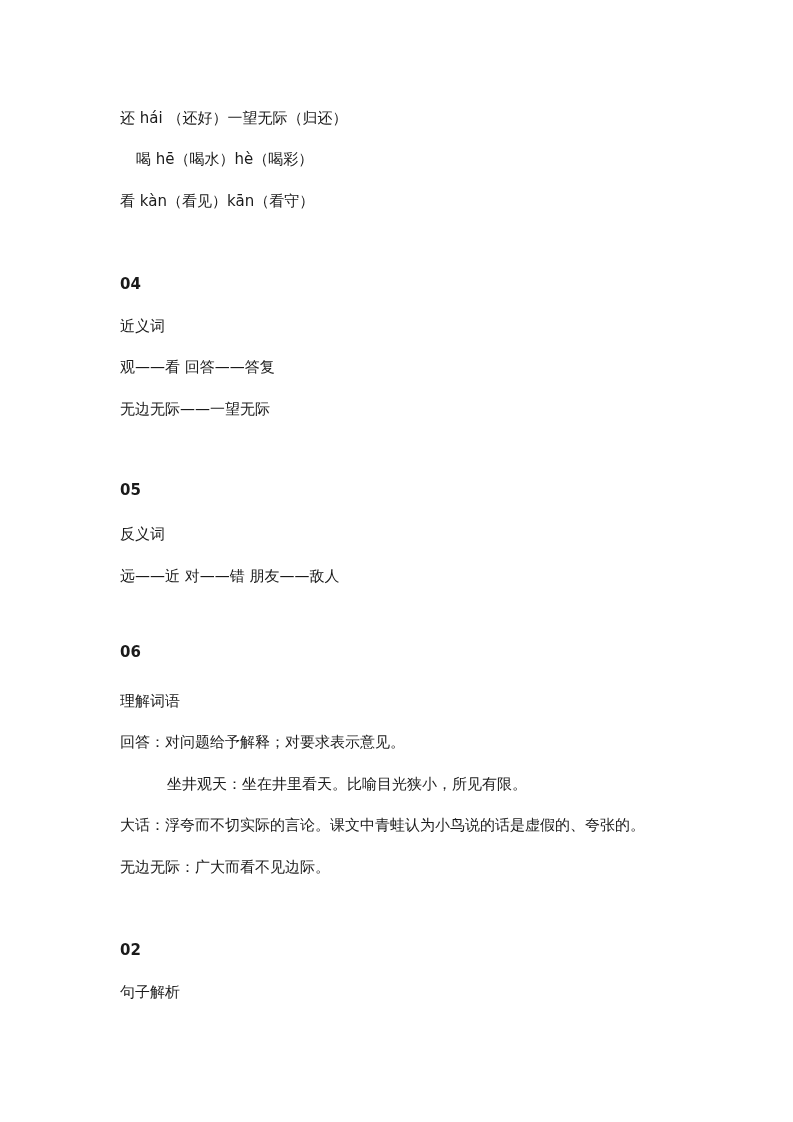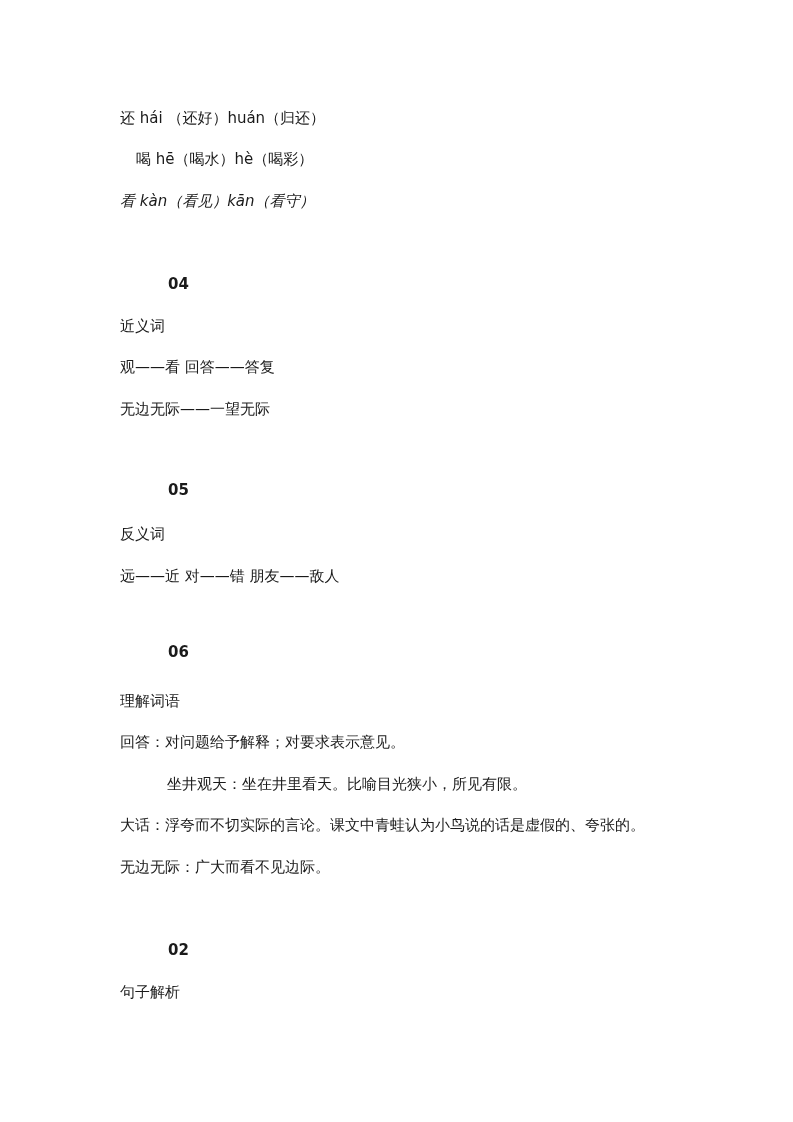--- a/index.html
+++ b/index.html
@@ -19,31 +19,30 @@
       position: absolute;
       left: 120px;
       font-size: 15px;
       line-height: 20px;
       white-space: nowrap;
       margin: 0;
     }
     .heading {
       font-weight: bold;
       font-size: 15px;
-      margin-left: 48px;
     }
   </style>
 </head>
 <body>
 
 <div>
 
-  <p class="line" style="top:108px;">还 hái （还好）huán（归还）</p>
+  <p class="line" style="top:108px;">还 hái （还好）一望无际（归还）</p>
   <p class="line" style="top:149px;padding-left:16px;">喝 hē（喝水）hè（喝彩）</p>
-  <p class="line" style="top:191px;font-style:italic;">看 kàn（看见）kān（看守）</p>
+  <p class="line" style="top:191px;">看 kàn（看见）kān（看守）</p>
 
   <p class="line heading" style="top:274px;">04</p>
   <p class="line" style="top:316px;">近义词</p>
   <p class="line" style="top:357px;">观——看  回答——答复</p>
   <p class="line" style="top:399px;">无边无际——一望无际</p>
 
   <p class="line heading" style="top:480px;">05</p>
   <p class="line" style="top:524px;text-align:center;">反义词</p>
   <p class="line" style="top:566px;">远——近  对——错  朋友——敌人</p>
 

